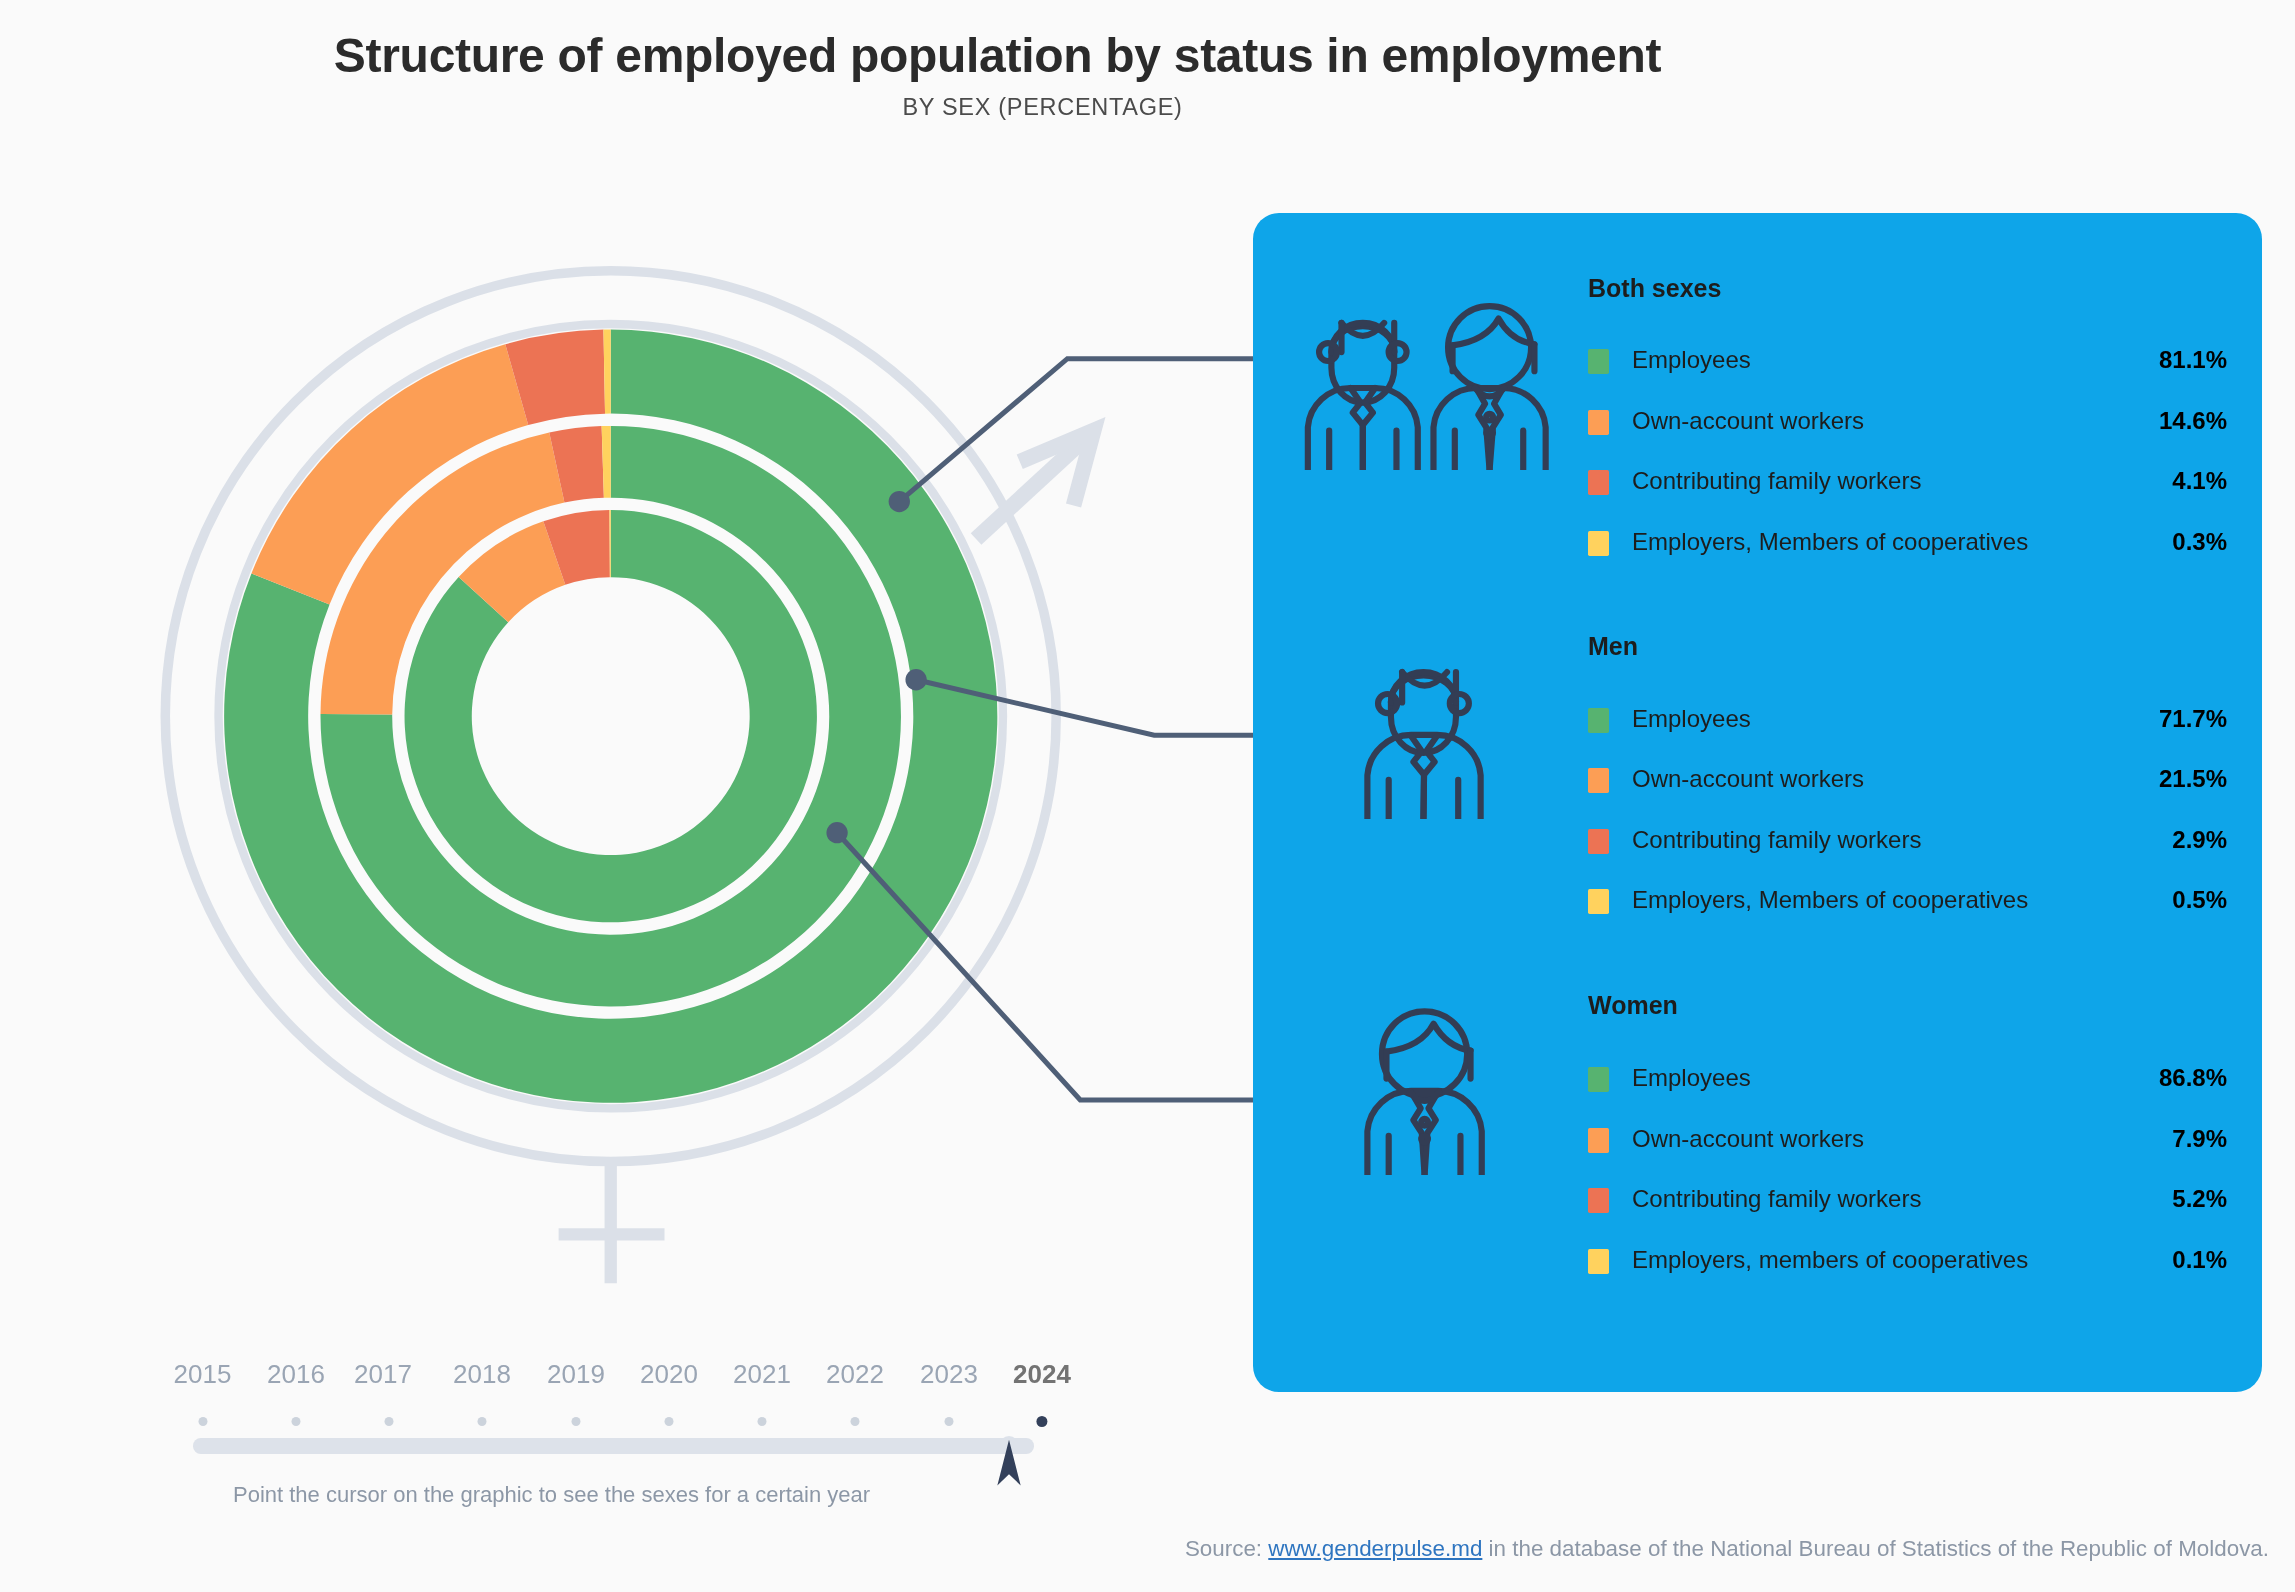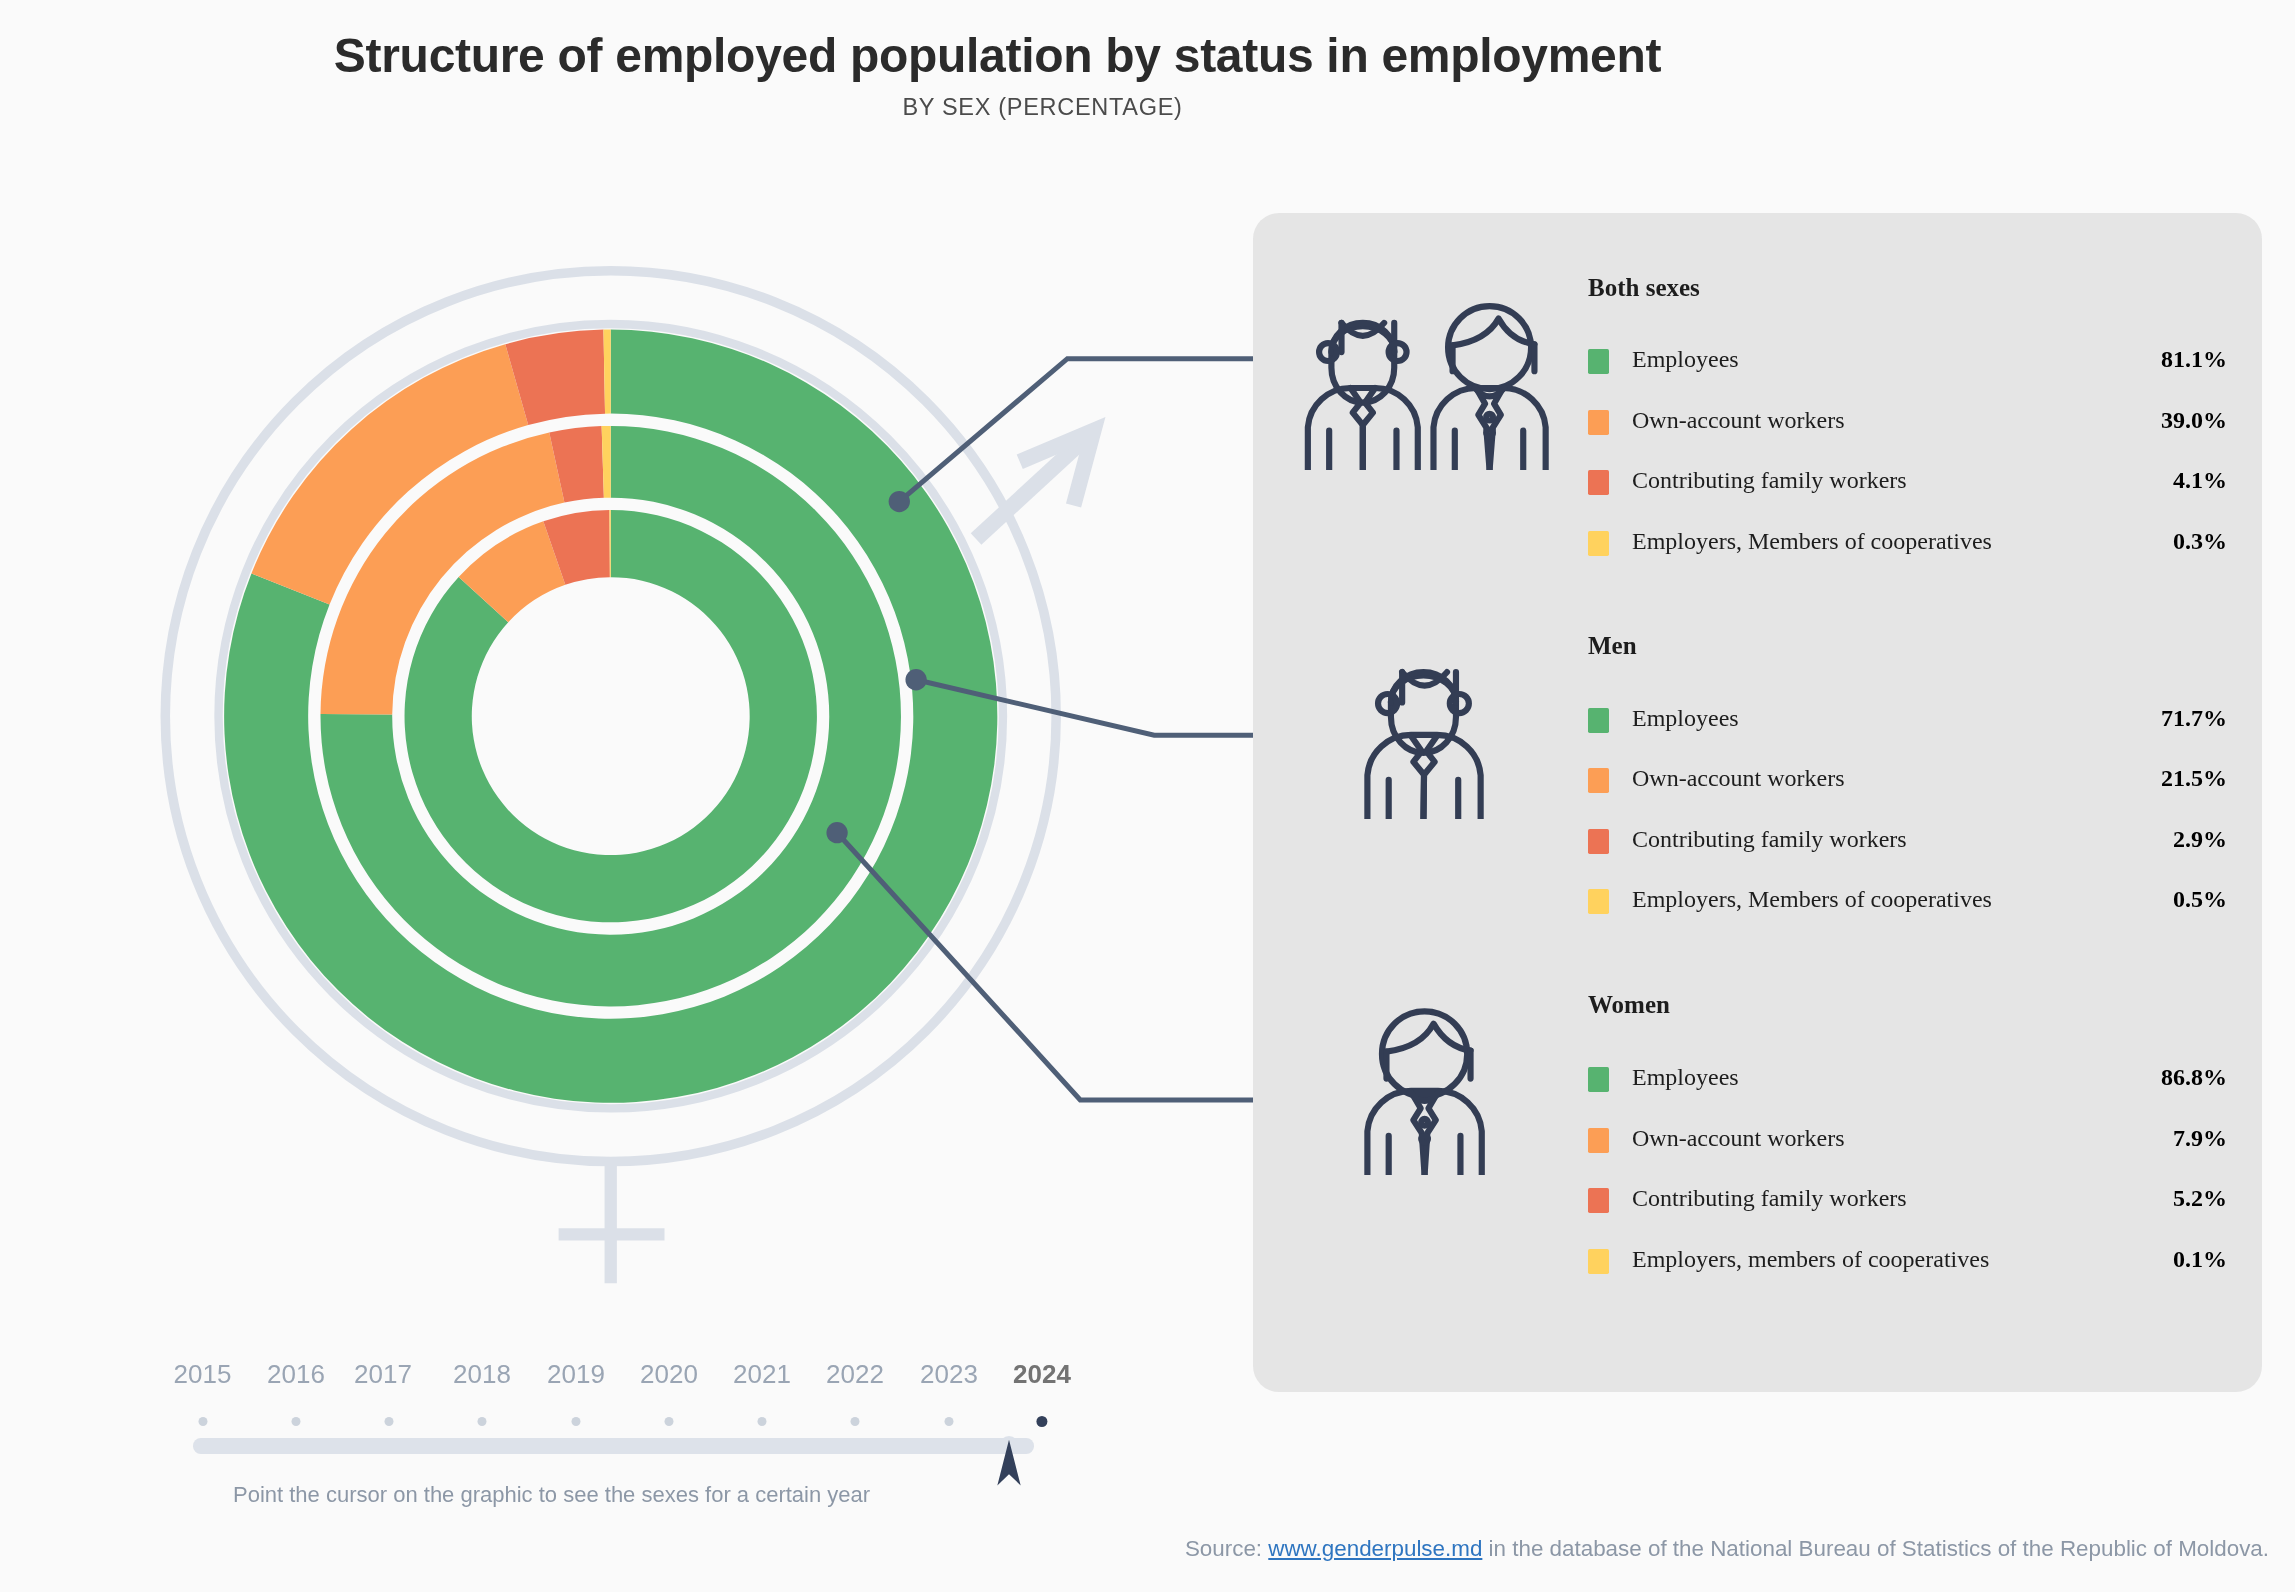--- a/index.html
+++ b/index.html
@@ -21,21 +21,21 @@
     position:absolute;left:0;top:94px;width:1995px;text-align:center;
     font-size:23.5px;color:#4b4b4b;letter-spacing:0.7px;margin-left:45px;
   }
 
   
   #chart{position:absolute;left:0;top:0;width:2295px;height:1592px;}
 
   
   .panel{
     position:absolute;left:1253px;top:213px;width:1009px;height:1179px;
-    background:#e5e5e5;border-radius:26px;font-family:Liberation Serif, serif;
+    background:#0ea5e9;border-radius:26px;
   }
   .group{position:absolute;left:0;top:0;width:1009px;}
   .g-head{
     position:absolute;font-size:25px;font-weight:bold;color:#1d1d1d;left:335px;
   }
   .g-icon{position:absolute;}
   .row{position:absolute;left:335px;width:639px;height:31px;}
   .sw{position:absolute;left:0;top:4.5px;width:21px;height:25px;border-radius:1.7px;}
   .rl{position:absolute;left:44px;top:0;font-size:24px;color:#1d1d1d;line-height:31px;white-space:nowrap;}
   .rv{position:absolute;right:0;top:0;font-size:24px;font-weight:bold;color:#000;line-height:31px;white-space:nowrap;}
@@ -168,21 +168,21 @@
       <div class="g-head" style="top:61px;">Both sexes</div>
 
       <div class="row" style="top:131px;">
         <div class="sw" style="background:#57b370;"></div>
         <div class="rl">Employees</div>
         <div class="rv">81.1%</div>
       </div>
       <div class="row" style="top:192px;">
         <div class="sw" style="background:#fc9e55;"></div>
         <div class="rl">Own-account workers</div>
-        <div class="rv">39.0%</div>
+        <div class="rv">14.6%</div>
       </div>
       <div class="row" style="top:252px;">
         <div class="sw" style="background:#ec7354;"></div>
         <div class="rl">Contributing family workers</div>
         <div class="rv">4.1%</div>
       </div>
       <div class="row" style="top:313px;">
         <div class="sw" style="background:#ffd25e;"></div>
         <div class="rl">Employers, Members of cooperatives</div>
         <div class="rv">0.3%</div>

